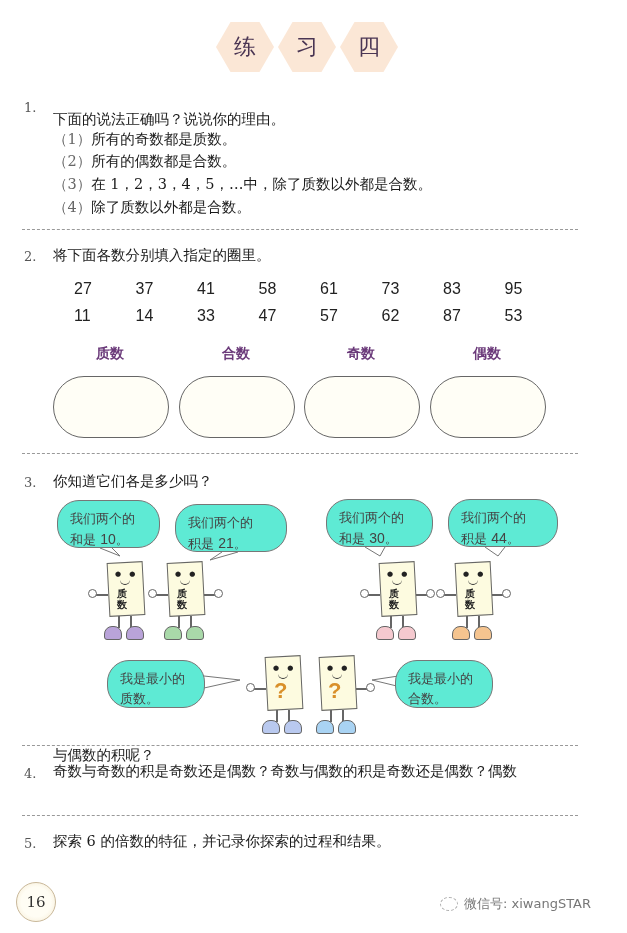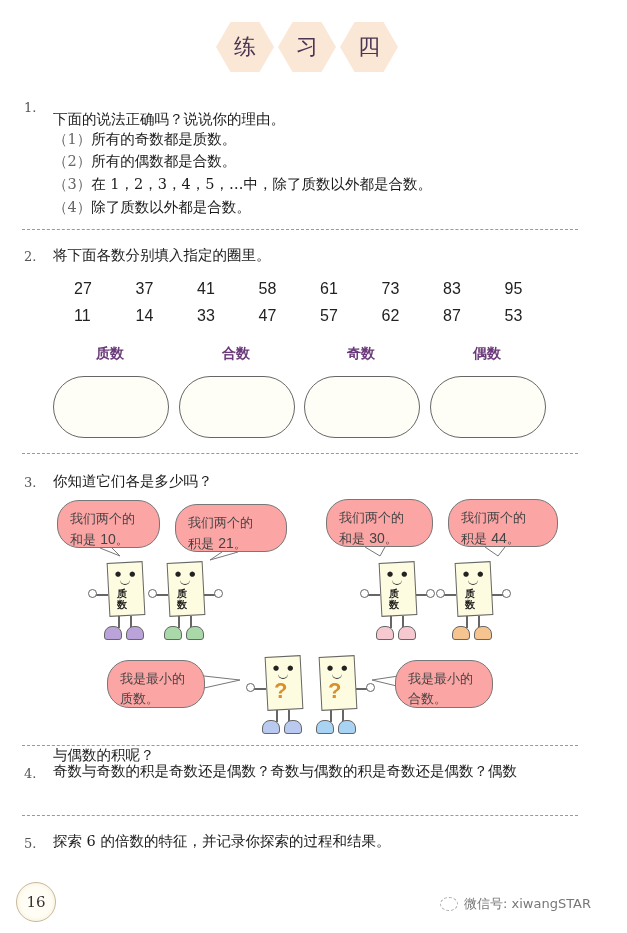--- a/index.html
+++ b/index.html
@@ -20,21 +20,21 @@
   .sub .paren { color: #666; }
 
   .divider { position: absolute; left: 22px; width: 556px; border-top: 1px dashed #999; height: 0; }
 
   .nums { position: absolute; left: 74px; font-family: "Liberation Sans", sans-serif; font-size: 16px; color: #222; display: flex; }
   .nums span { width: 61.5px; display: inline-block; }
 
   .cat-label { position: absolute; top: 345px; font-family: "Liberation Sans", sans-serif; font-weight: bold; font-size: 14px; color: #6b3a7a; text-align: center; width: 80px; }
   .oval { position: absolute; top: 376px; width: 116px; height: 62px; border: 1px solid #666; border-radius: 31px; background: #fffef6; }
 
-  .bubble { position: absolute; border: 1px solid #777; border-radius: 22px; background: #fca5a5; font-size: 13px; color: #444; padding: 8px 12px; line-height: 20px; font-family: "DejaVu Serif", serif; }
+  .bubble { position: absolute; border: 1px solid #777; border-radius: 22px; background: #5eead4; font-size: 13px; color: #444; padding: 8px 12px; line-height: 20px; font-family: "DejaVu Serif", serif; }
   .bubble .num { font-family: "Liberation Sans", sans-serif; font-size: 14px; }
 
   .char { position: absolute; width: 50px; height: 86px; }
   .char .body { position: absolute; left: 8px; top: 4px; width: 36px; height: 54px; background: #fdfbe0; border: 1px solid #666; transform: rotate(-3deg); }
   .char .eyes { position: absolute; left: 15px; top: 12px; font-size: 7px; letter-spacing: 3px; color: #222; }
   .char .mouth { position: absolute; left: 20px; top: 22px; width: 10px; height: 5px; border-bottom: 1.5px solid #333; border-radius: 0 0 6px 6px; }
   .char .label { position: absolute; left: 17px; top: 30px; font-size: 10px; font-weight: bold; color: #222; line-height: 11px; font-family: "DejaVu Sans", sans-serif; }
   .char .qmark { position: absolute; left: 16px; top: 26px; font-size: 22px; font-weight: bold; color: #d9902a; font-family: "Liberation Sans", sans-serif; }
   .char .leg { position: absolute; top: 58px; width: 2px; height: 12px; background: #666; }
   .char .shoe { position: absolute; top: 68px; width: 18px; height: 14px; border: 1px solid #666; border-radius: 8px 8px 3px 3px; }

